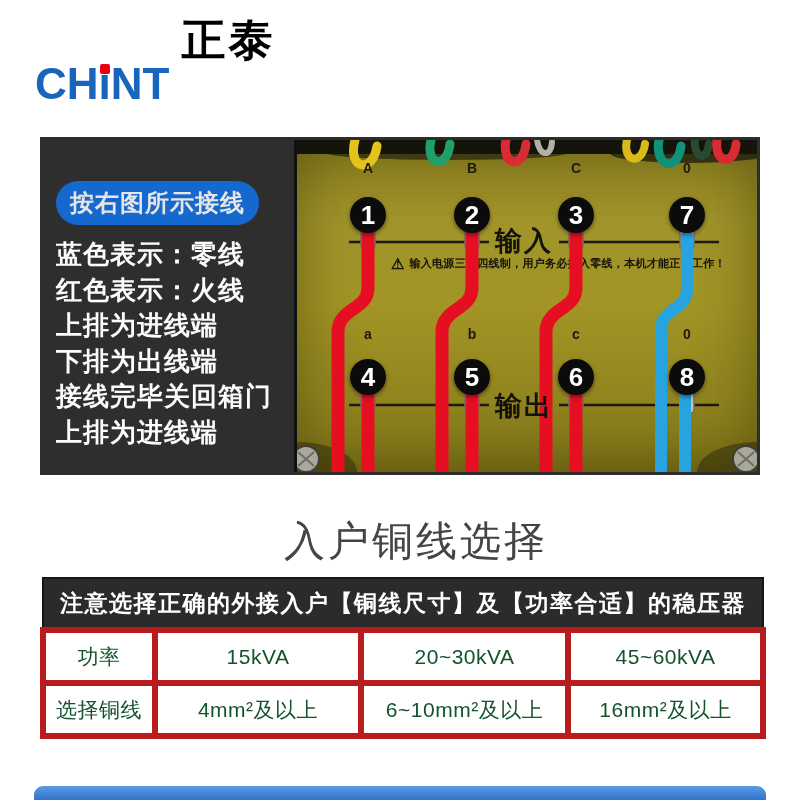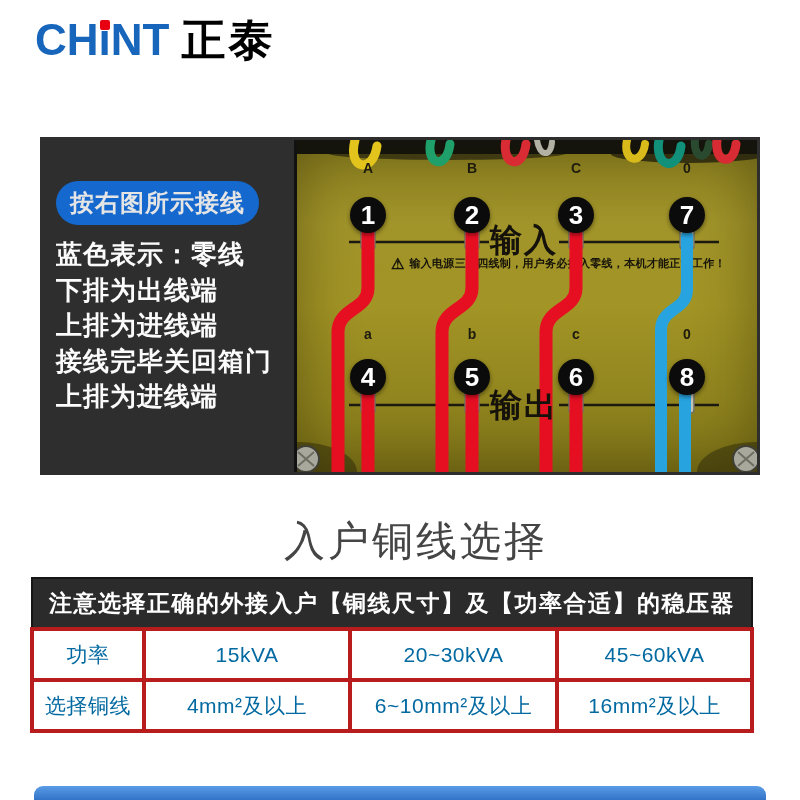--- a/index.html
+++ b/index.html
@@ -1,21 +1,21 @@
 <!DOCTYPE html>
 <html><head>
 <meta charset="utf-8">
 <style>
   html,body{margin:0;padding:0;}
   body{width:800px;height:800px;background:#ffffff;position:relative;overflow:hidden;
        font-family:"Liberation Sans", sans-serif;}
 
   
   .logo{position:absolute;left:35px;top:18px;display:flex;align-items:flex-start;line-height:1;}
-  .logo-en{position:relative;color:#1766bb;font-size:44px;font-weight:bold;display:flex;}
+  .logo-en{position:relative;color:#1766bb;font-size:44px;font-weight:bold;display:flex;margin-top:44px;}
   .logo-i{position:relative;display:inline-block;}
   .logo-dot{position:absolute;left:50%;transform:translateX(-50%);top:2px;width:10px;height:10px;
             background:#e60012;border-radius:2px;}
   .logo-cn{color:#000000;font-size:44px;font-weight:bold;margin-left:12px;letter-spacing:3px;}
 
   
   .panel{position:absolute;left:40px;top:137px;width:720px;height:338px;background:#2e2e2e;}
   .instructions{position:absolute;left:16px;top:44px;width:238px;}
   .badge{display:inline-block;background:#1568cd;color:#e5e5e5;font-size:24px;font-weight:600;
          padding:6px 14px;border-radius:22px;letter-spacing:1px;white-space:nowrap;}
@@ -27,38 +27,38 @@
   .photo{position:absolute;top:3px;right:3px;width:460px;height:332px;overflow:hidden;
          border-left:3px solid #111;
          background:linear-gradient(180deg,#887c1e 0%,#a1942a 25%,#a29425 50%,#91851f 78%,#7f7418 100%);
          box-shadow:inset 0 0 60px rgba(40,35,5,.45);}
   .photo-svg{position:absolute;left:0;top:0;z-index:1;}
   .warning{position:absolute;left:94px;top:116px;z-index:0;display:flex;align-items:center;gap:5px;
            color:#16130a;font-weight:bold;}
   .warning-icon{font-size:15px;line-height:1;}
   .warning-text{font-size:11px;letter-spacing:.3px;white-space:nowrap;}
   .flow-label{position:absolute;transform:translate(-50%,-50%);z-index:2;color:#14120a;
-              font-size:32px;font-weight:bold;letter-spacing:2px;white-space:nowrap;}
+              font-size:27px;font-weight:bold;letter-spacing:2px;white-space:nowrap;}
   .t-label{position:absolute;transform:translateX(-50%);z-index:2;color:#1d1a0e;
            font-size:14px;font-weight:bold;}
   .terminal{position:absolute;width:36px;height:36px;border-radius:50%;background:#0b0b0b;
             color:#ffffff;display:flex;align-items:center;justify-content:center;
             font-size:26px;font-weight:bold;z-index:2;box-shadow:0 2px 4px rgba(0,0,0,.45);}
 
   
   .section-title{position:absolute;left:0;top:498px;width:800px;margin:16px;text-align:center;
                  font-size:41px;font-weight:500;color:#454545;letter-spacing:3px;}
 
   
-  .wire-table{position:absolute;left:30px;top:577px;width:720px;border-collapse:collapse;
+  .wire-table{position:absolute;left:40px;top:577px;width:720px;border-collapse:collapse;
               table-layout:fixed;padding-left:40px;}
   .wire-table th{background:#2b2b2b;color:#ffffff;font-size:23px;font-weight:bold;height:46px;
                  letter-spacing:1.5px;border:2px solid #151515;text-align:center;}
-  .wire-table td{height:45px;text-align:center;font-size:21px;color:#0369a1;font-weight:500;
-                 border:4px solid #b91c1c;background:#ffffff;letter-spacing:.5px;}
+  .wire-table td{height:45px;text-align:center;font-size:21px;color:#14532d;font-weight:500;
+                 border:6px solid #b91c1c;background:#ffffff;letter-spacing:.5px;}
 
   
   .bottom-bar{position:absolute;left:34px;top:786px;width:732px;height:14px;
               border-radius:9px 9px 0 0;
               background:linear-gradient(180deg,#5a9ce6 0%,#3273c8 100%);}
 </style>
 </head>
 <body>
 
 <div class="page">
@@ -74,22 +74,23 @@
     </div>
     <span class="logo-cn">正泰</span>
   </header>
 
   <section class="panel">
 
     <div class="instructions">
       <div class="badge">按右图所示接线</div>
       <div class="ins-lines">
         <div class="ins-line">蓝色表示：零线</div>
+        <div class="ins-line">红色表示：火线</div>
+        <div class="ins-line">上排为进线端</div>
         <div class="ins-line">下排为出线端</div>
-        <div class="ins-line">上排为进线端</div>
         <div class="ins-line">接线完毕关回箱门</div>
         <div class="ins-line">上排为进线端</div>
       </div>
     </div>
 
     <div class="photo">
 
       <div class="warning">
         <span class="warning-icon">⚠</span>
         <span class="warning-text">输入电源三相四线制，用户务必接入零线，本机才能正常工作！</span>

